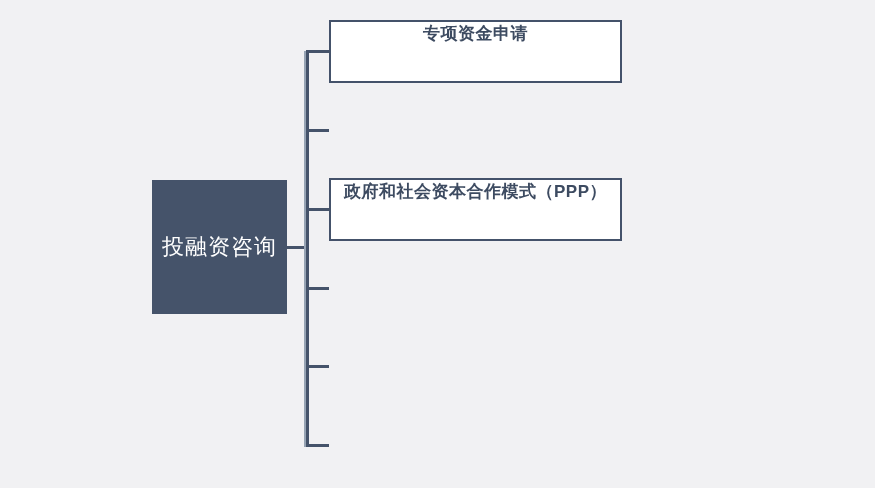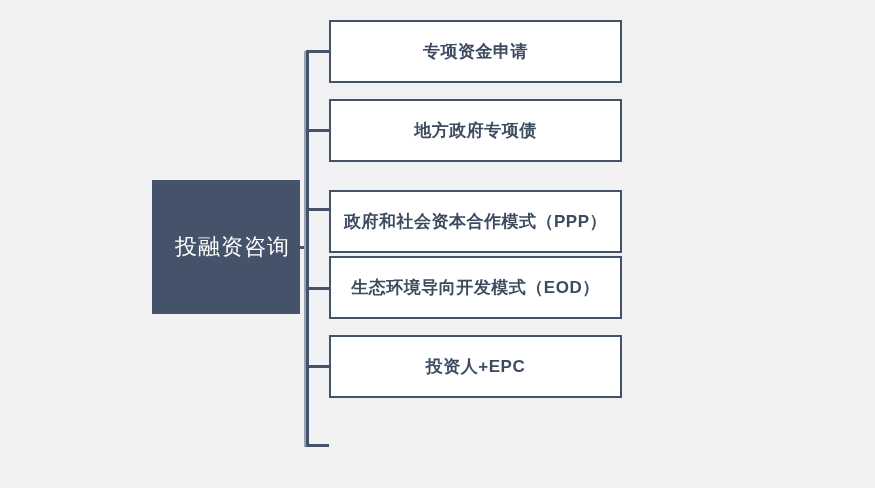--- a/index.html
+++ b/index.html
@@ -19,21 +19,20 @@
     background:#45536a;
     color:#ffffff;
     display:flex;
     flex-direction:column;
     align-items:center;
     justify-content:center;
     text-align:left;
     font-size:22px;
     line-height:40px;
     letter-spacing:1px;
-    padding-left:13px;
   }
 
   .root-link{
     position:absolute;
     left:287px;top:246px;
     width:20px;height:3px;
     background:#45536a;
   }
 
   .trunk{
@@ -50,21 +49,20 @@
     background:#45536a;
   }
 
   .node{
     position:absolute;
     left:329px;
     width:289px;height:59px;
     background:#ffffff;
     border:2px solid #44526a;
     display:flex;
-    align-items:center;
     justify-content:center;
     text-align:center;
     font-size:17px;
     font-weight:bold;
     color:#3d4b61;
     letter-spacing:0.5px;
   }
 </style>
 </head>
 <body>
@@ -81,26 +79,17 @@
   <div class="stub" style="top:50px"></div>
   <div class="stub" style="top:129px"></div>
   <div class="stub" style="top:208px"></div>
   <div class="stub" style="top:287px"></div>
   <div class="stub" style="top:365px"></div>
   <div class="stub" style="top:444px"></div>
 
   <div class="node" style="top:20px">
     <span>专项资金申请</span>
   </div>
-  <div class="node" style="top:99px">
-    <span>地方政府专项债</span>
-  </div>
-  <div class="node" style="top:190px">
+  <div class="node" style="top:178px">
     <span>政府和社会资本合作模式（PPP）</span>
-  </div>
-  <div class="node" style="top:256px">
-    <span>生态环境导向开发模式（EOD）</span>
-  </div>
-  <div class="node" style="top:335px">
-    <span>投资人+EPC</span>
   </div>
 
 </div>
 
 </body></html>

